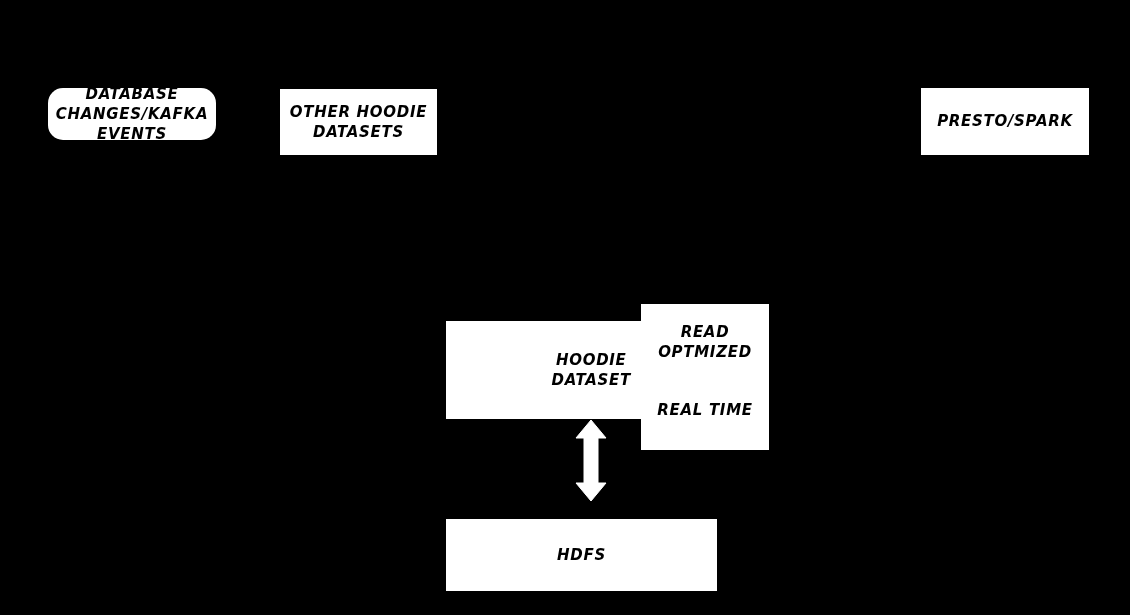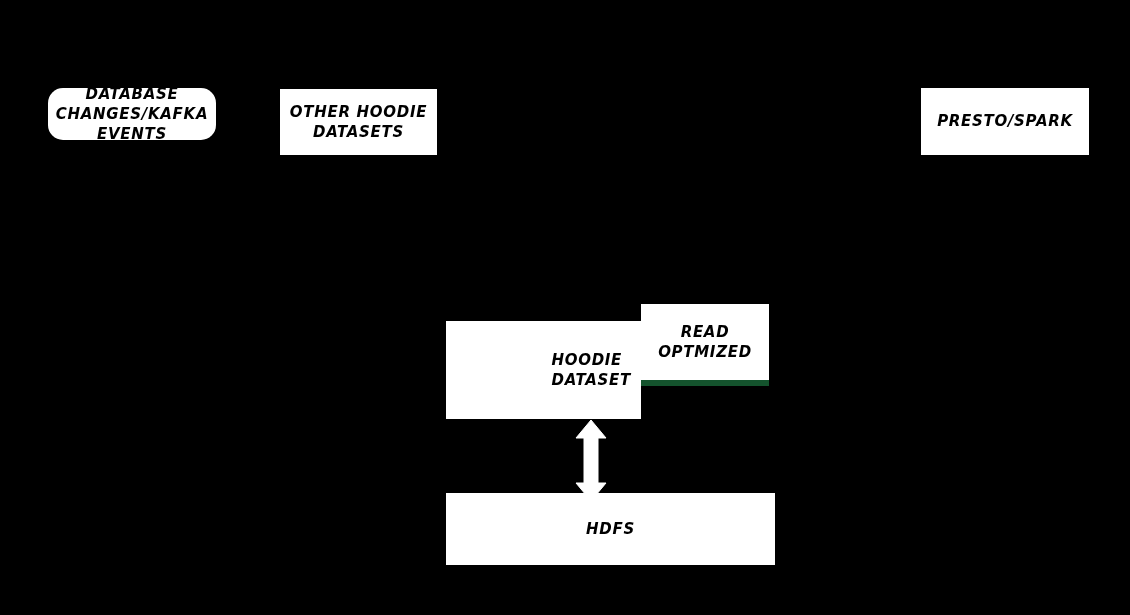--- a/index.html
+++ b/index.html
@@ -43,34 +43,34 @@
   #node-other-hoodie { left: 280px; top: 89px;  width: 157px; height: 66px; }
   
   #node-hive-spark   { left: 731px; top: 88px;  width: 166px; height: 67px; }
   #node-presto-spark { left: 921px; top: 88px;  width: 168px; height: 67px; }
   
   #node-hoodie-dataset {
     left: 446px; top: 321px; width: 195px; height: 98px;
     justify-content: flex-end;
   }
   #node-hoodie-dataset .label {
-    text-align: left;
+    text-align: center;
     padding-right: 10px;
   }
   
   #node-read-optimized {
     left: 641px; top: 289px; width: 128px; height: 82px;
     border-bottom: 6px solid #14532d;
     margin-top: 15px;
   }
   #node-real-time {
     left: 641px; top: 371px; width: 128px; height: 79px;
   }
   
-  #node-hdfs { left: 446px; top: 493px; width: 329px; height: 72px; }
+  #node-hdfs { left: 446px; top: 519px; width: 271px; height: 72px; }
 
   
   #arrow-dataset-hdfs {
     position: absolute;
     left: 575px;
     top: 420px;
     width: 32px;
     height: 81px;
   }
   #arrow-dataset-hdfs svg { display: block; }
@@ -99,20 +99,23 @@
   <div class="node" id="node-hoodie-dataset">
     <span class="label">HOODIE
 DATASET</span>
   </div>
 
   <div class="node" id="node-read-optimized">
     <span class="label">READ
 OPTMIZED</span>
   </div>
 
+  <div class="node" id="node-real-time">
+    <span class="label">REAL TIME</span>
+  </div>
 
   <div class="node" id="node-hdfs">
     <span class="label">HDFS</span>
   </div>
 
   <div id="arrow-dataset-hdfs">
     <svg width="32" height="81" viewBox="0 0 32 81" xmlns="http://www.w3.org/2000/svg">
       <polygon points="16,0 31,18 23,18 23,63 31,63 16,81 1,63 9,63 9,18 1,18" fill="#ffffff" stroke="#ffffff" stroke-width="1"></polygon>
     </svg>
   </div>

